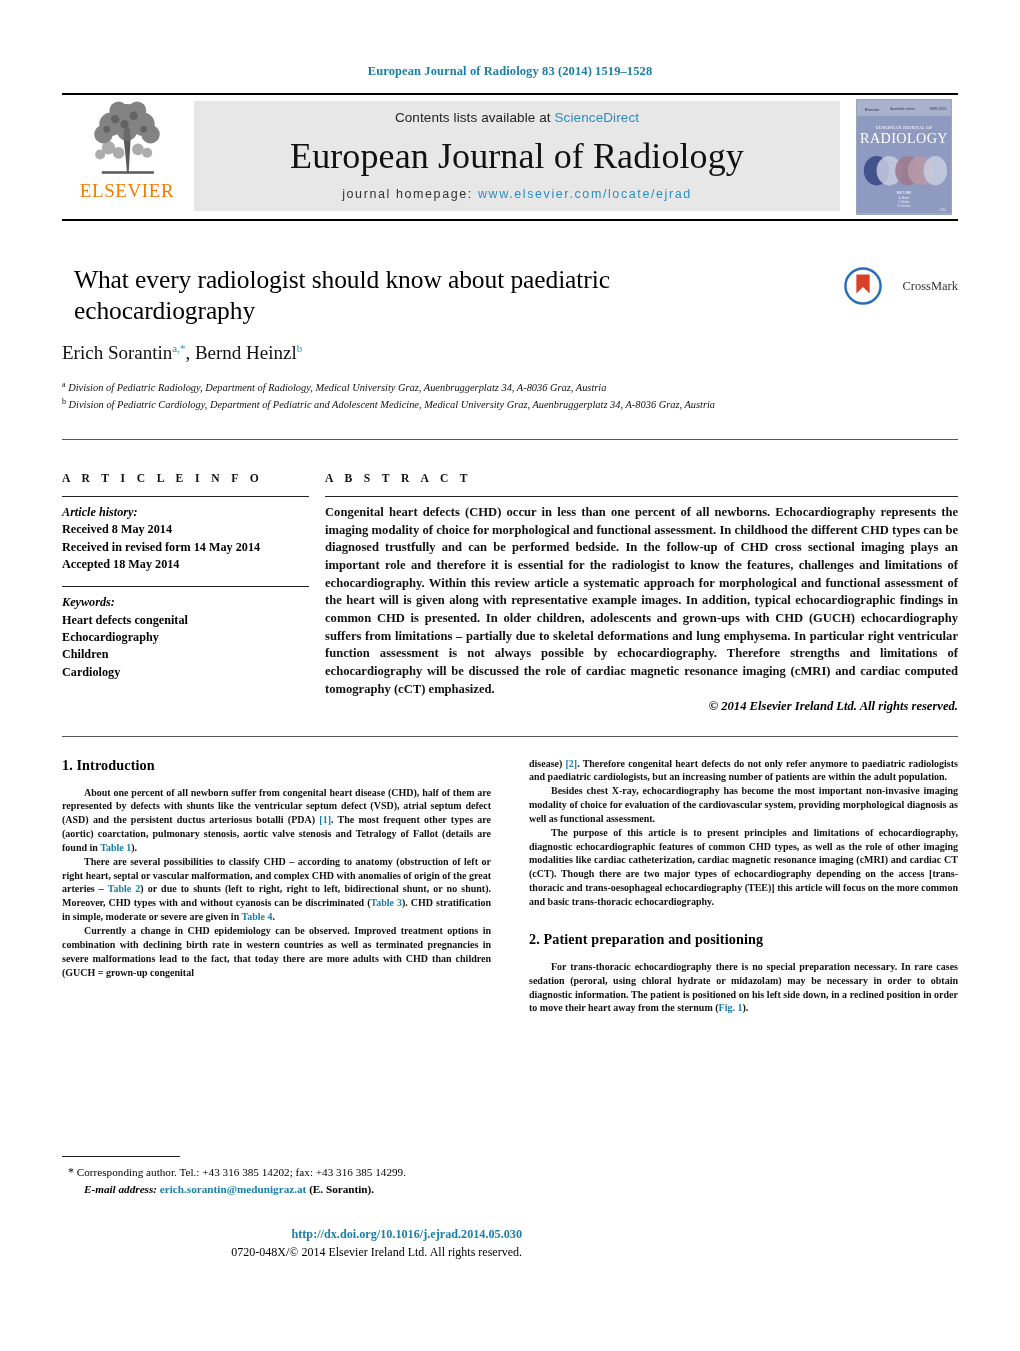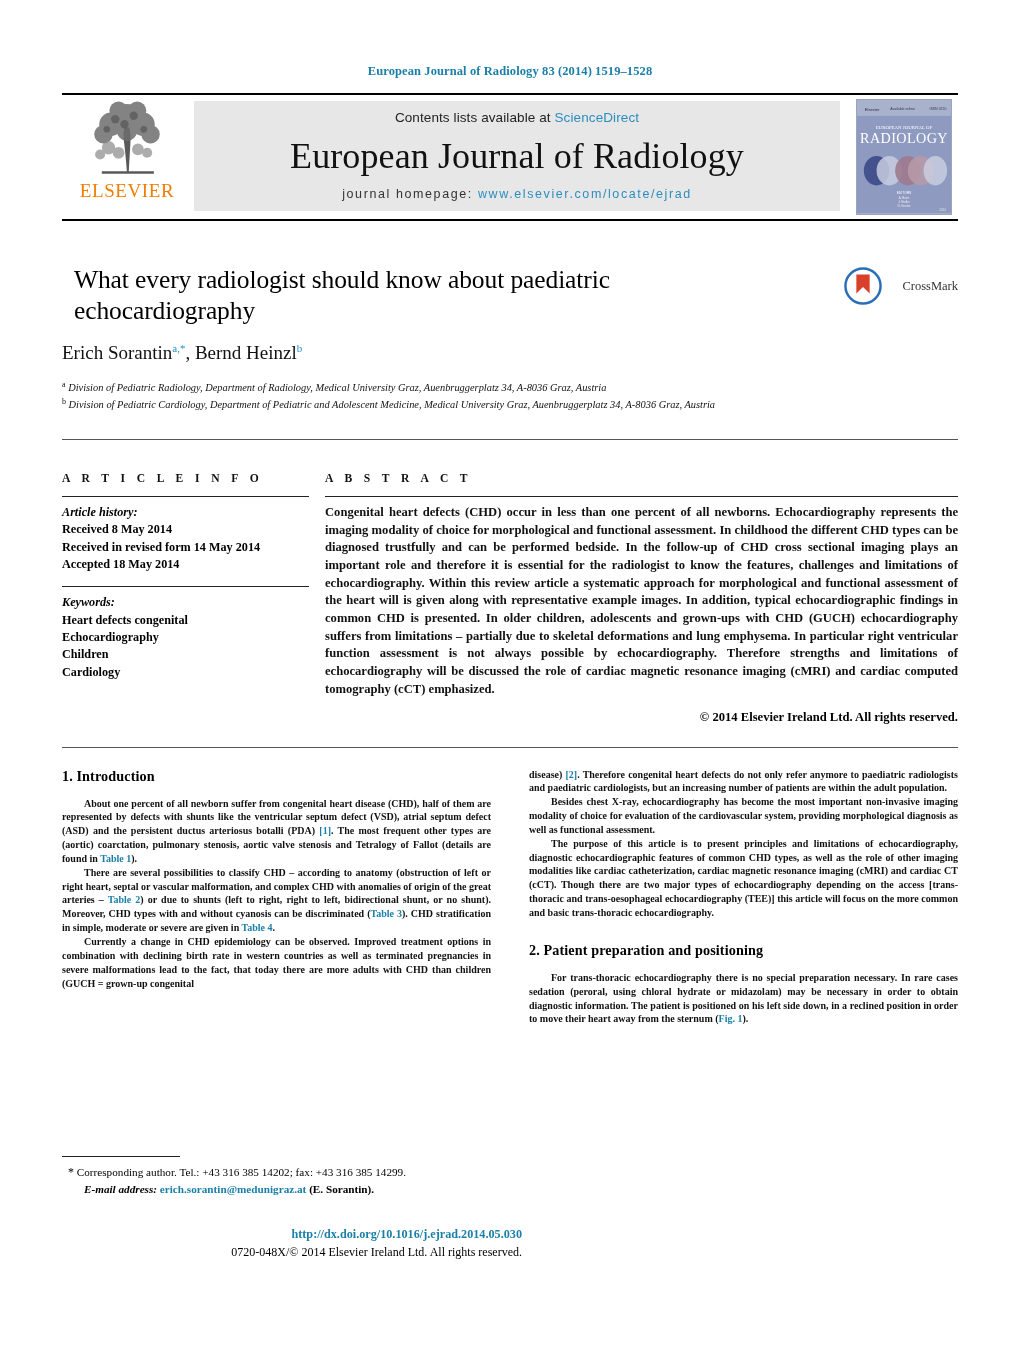--- a/index.html
+++ b/index.html
@@ -218,21 +218,22 @@
     text-align: justify;
     font-weight: bold;
     color: #111;
     font-family: "Liberation Serif", serif;
     hyphens: none;
   }
   .copyright {
     text-align: right;
     font-size: 12.6px;
     font-weight: bold;
-    margin-top: 11px;
+    margin-top: 0;
+    font-style: italic;
   }
 
   
   .body-rule {
     border-top: 1.4px solid #555;
     margin-top: 22px;
   }
   .body-cols {
     margin-top: 20px;
     display: flex;

